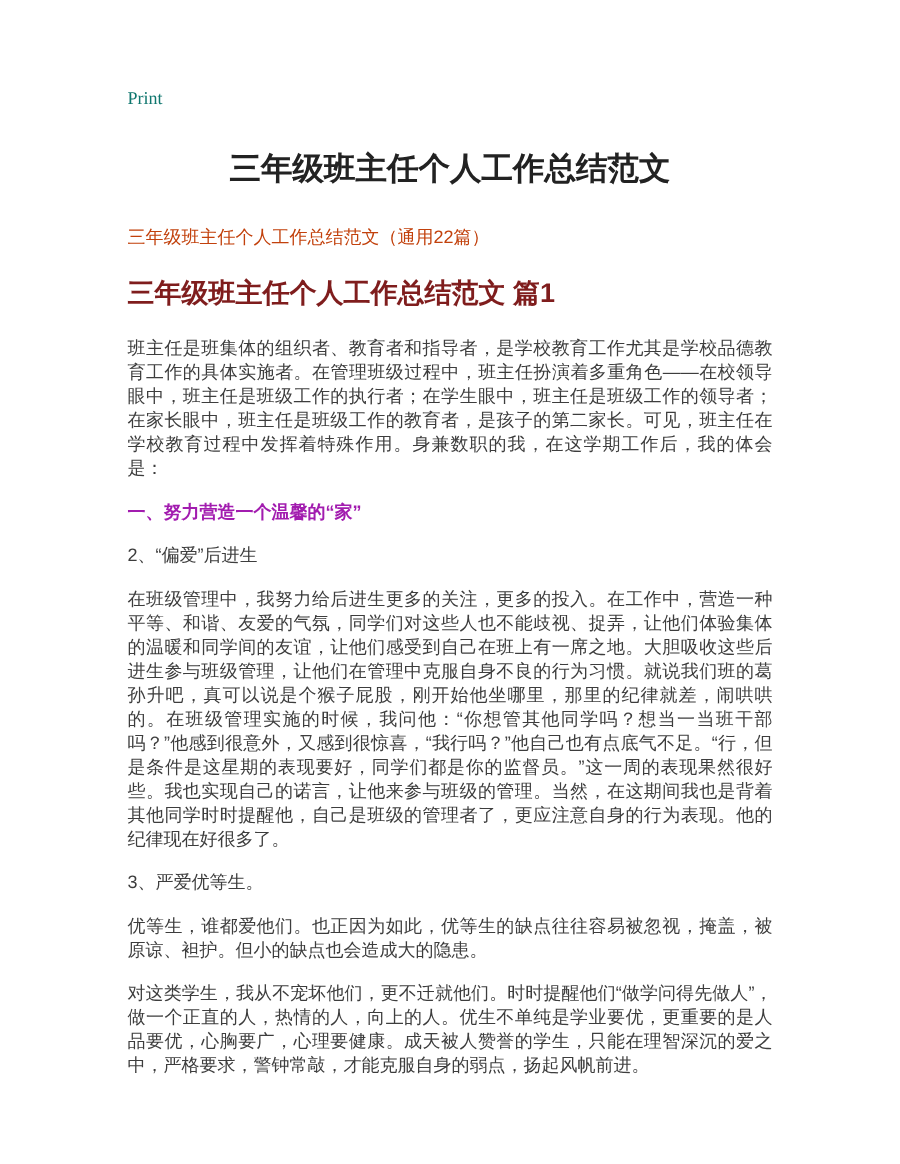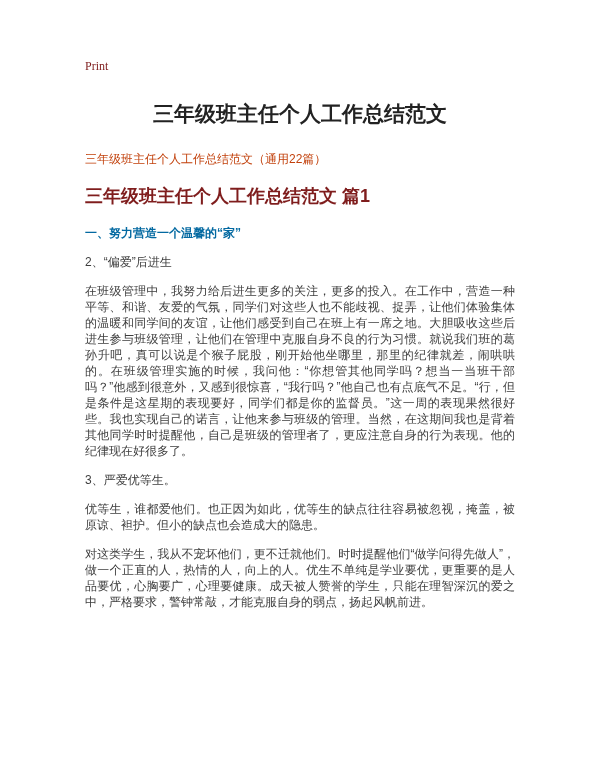--- a/index.html
+++ b/index.html
@@ -14,21 +14,21 @@
     box-sizing: border-box;
     background: #ffffff;
     padding: 56px 85px 20px 85px;
     overflow: hidden;
     font-family: "Liberation Sans", sans-serif;
     color: #3d3d3d;
   }
   .print-link {
     font-family: "Liberation Serif", serif;
     font-size: 12px;
-    color: #7f1d1d;
+    color: #0f766e;
     margin: 0 0 26px 0;
     display: inline-block;
     cursor: pointer;
   }
   .doc-title {
     font-size: 21px;
     font-weight: bold;
     text-align: center;
     color: #222222;
     margin: 0 0 24px 0;
@@ -49,37 +49,38 @@
   }
   .para {
     font-size: 12px;
     line-height: 16px;
     margin: 0 0 13px 0;
     text-align: justify;
     color: #3d3d3d;
   }
   .para.bold {
     font-weight: bold;
-    color: #0369a1;
+    color: #a21caf;
     text-align: left;
   }
 </style>
 </head>
 <body>
 
 <div class="page">
 
   <span class="print-link">Print</span>
 
   <h1 class="doc-title">三年级班主任个人工作总结范文</h1>
 
   <p class="doc-subtitle">三年级班主任个人工作总结范文（通用22篇）</p>
 
   <h2 class="section-heading">三年级班主任个人工作总结范文 篇1</h2>
 
+  <p class="para">班主任是班集体的组织者、教育者和指导者，是学校教育工作尤其是学校品德教育工作的具体实施者。在管理班级过程中，班主任扮演着多重角色——在校领导眼中，班主任是班级工作的执行者；在学生眼中，班主任是班级工作的领导者；在家长眼中，班主任是班级工作的教育者，是孩子的第二家长。可见，班主任在学校教育过程中发挥着特殊作用。身兼数职的我，在这学期工作后，我的体会是：</p>
 
   <p class="para bold">一、努力营造一个温馨的“家”</p>
 
 
   <p class="para">2、“偏爱”后进生</p>
 
   <p class="para">在班级管理中，我努力给后进生更多的关注，更多的投入。在工作中，营造一种平等、和谐、友爱的气氛，同学们对这些人也不能歧视、捉弄，让他们体验集体的温暖和同学间的友谊，让他们感受到自己在班上有一席之地。大胆吸收这些后进生参与班级管理，让他们在管理中克服自身不良的行为习惯。就说我们班的葛孙升吧，真可以说是个猴子屁股，刚开始他坐哪里，那里的纪律就差，闹哄哄的。在班级管理实施的时候，我问他：“你想管其他同学吗？想当一当班干部吗？”他感到很意外，又感到很惊喜，“我行吗？”他自己也有点底气不足。“行，但是条件是这星期的表现要好，同学们都是你的监督员。”这一周的表现果然很好些。我也实现自己的诺言，让他来参与班级的管理。当然，在这期间我也是背着其他同学时时提醒他，自己是班级的管理者了，更应注意自身的行为表现。他的纪律现在好很多了。</p>
 
   <p class="para">3、严爱优等生。</p>
 

